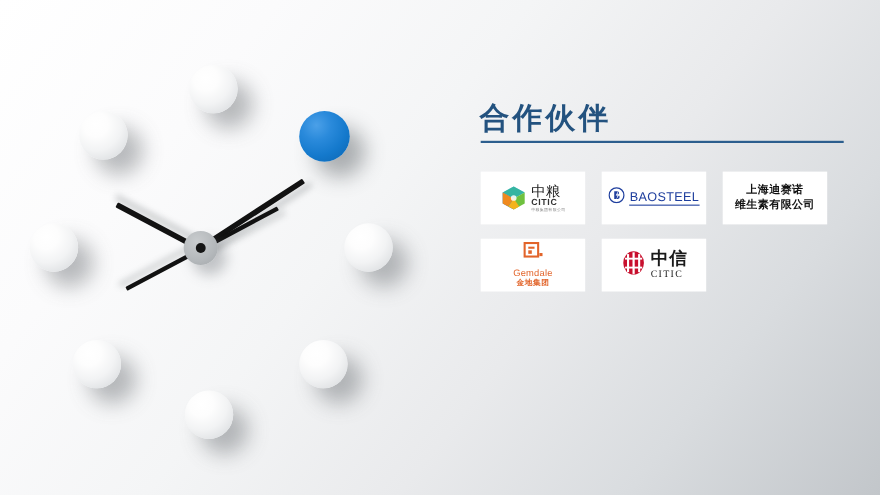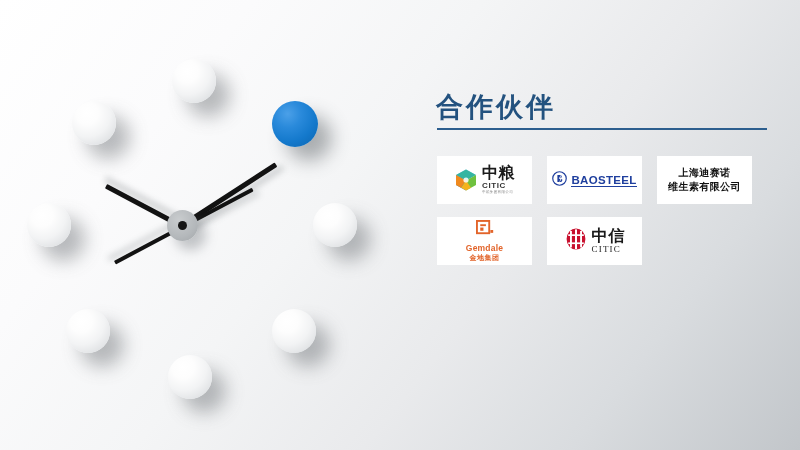--- a/index.html
+++ b/index.html
@@ -177,22 +177,22 @@
   }
   .logo-text-block {
     display: flex;
     flex-direction: column;
     align-items: flex-start;
     line-height: 1.05;
   }
 
   
   .cofco-cn {
-    font-size: 16px;
-    font-weight: bold;
+    font-size: 13px;
+    font-weight: normal;
     color: #1a1a1a;
     letter-spacing: 0.5px;
   }
   .cofco-en {
     font-size: 8px;
     font-weight: bold;
     color: #333333;
     letter-spacing: 0.6px;
   }
   .cofco-tag {
@@ -203,21 +203,21 @@
   }
   .cube {
     position: relative;
     width: 24px;
     height: 24px;
   }
 
   
   .baosteel-word {
     font-size: 11.5px;
-    font-weight: bold;
+    font-weight: normal;
     color: #1f3f9e;
     letter-spacing: 0.3px;
     border-bottom: 1.4px solid #1f3f9e;
     padding-bottom: 0;
   }
 
   
   .disano-line {
     font-size: 10px;
     font-weight: bold;
@@ -229,21 +229,21 @@
 
   
   .gemdale-stack {
     display: flex;
     flex-direction: column;
     align-items: center;
     line-height: 1.15;
   }
   .gemdale-en {
     font-size: 8.5px;
-    font-weight: bold;
+    font-weight: normal;
     color: #e2642a;
     letter-spacing: 0.2px;
     margin-top: 2px;
   }
   .gemdale-cn {
     font-size: 7px;
     font-weight: bold;
     color: #e2642a;
     letter-spacing: 0.5px;
   }

